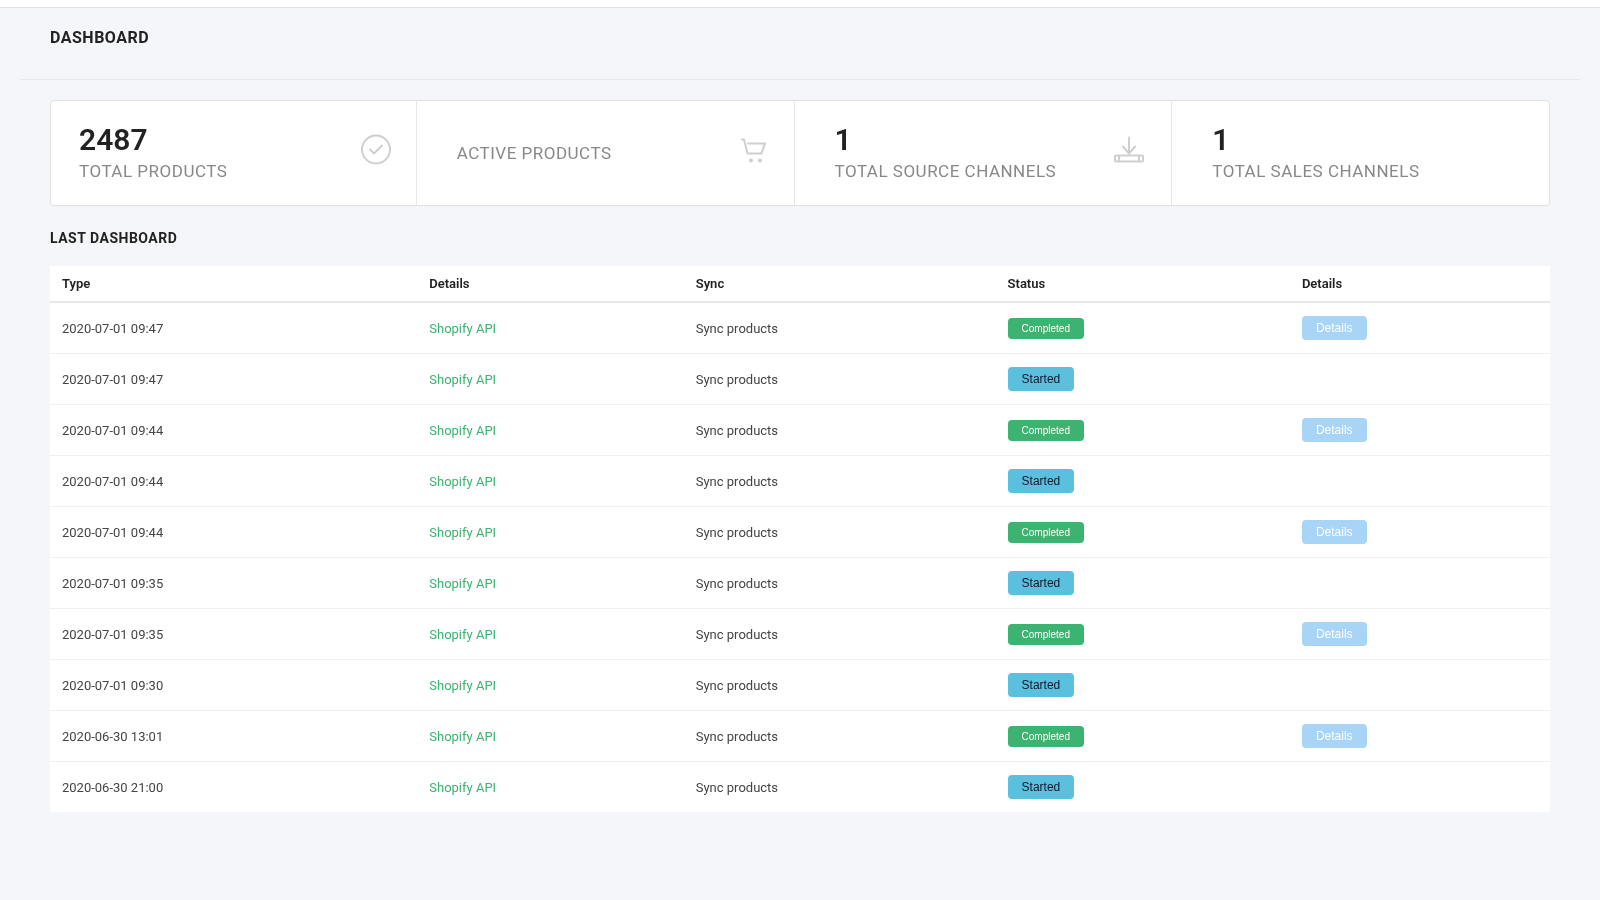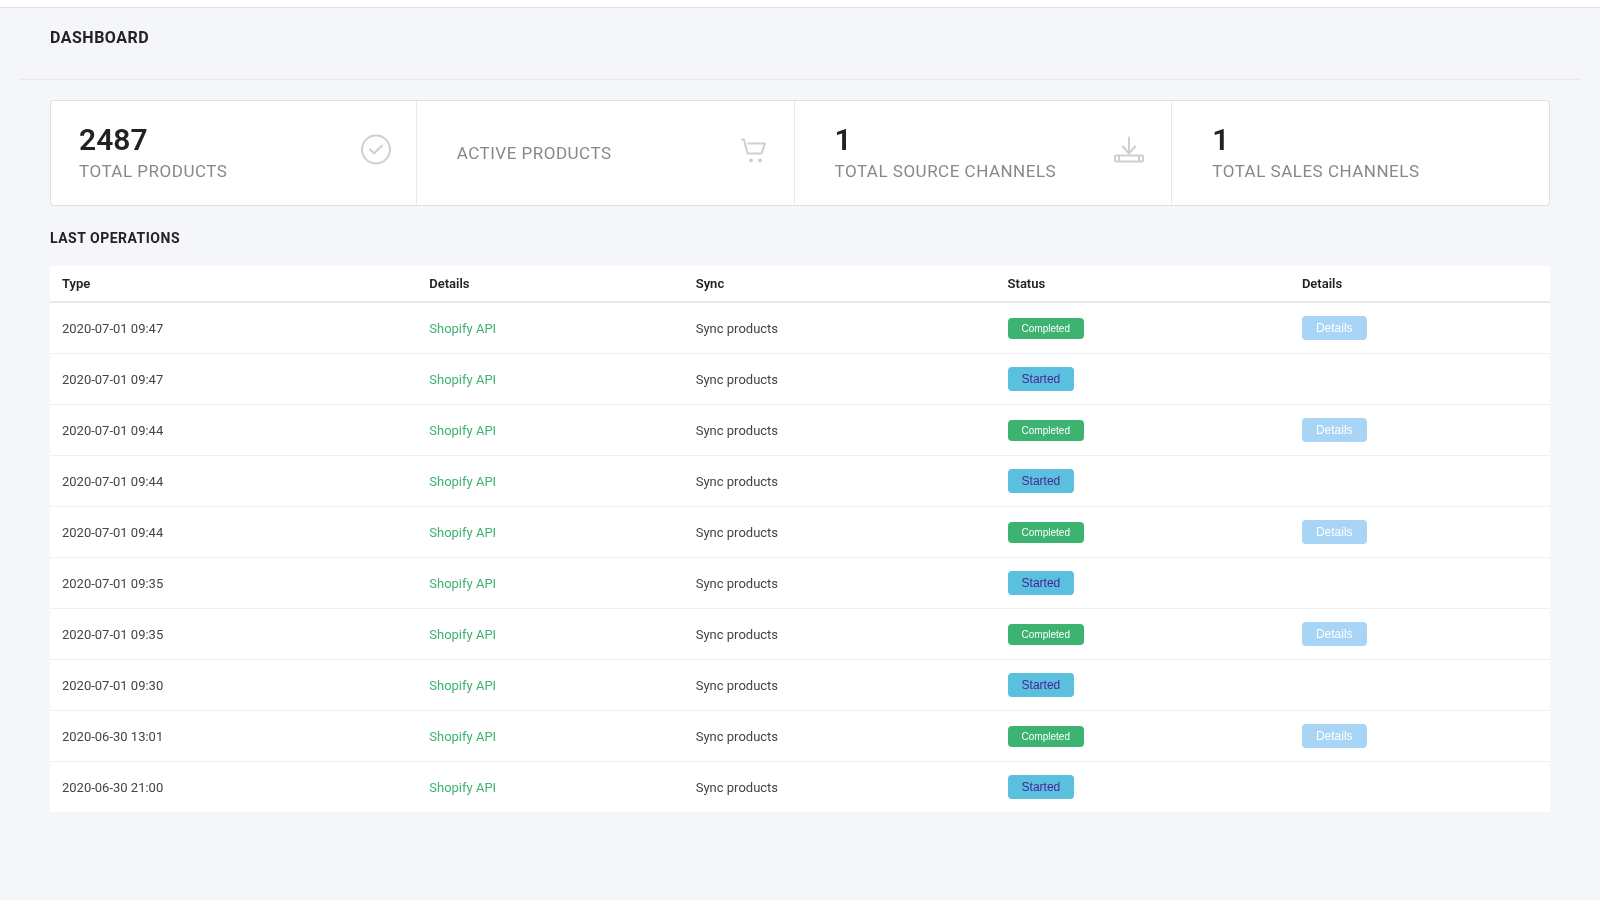--- a/index.html
+++ b/index.html
@@ -115,21 +115,21 @@
       color: #fff;
       border: none;
       border-radius: 4px;
       padding: 5px 14px;
       font-size: 10px;
       cursor: pointer;
       font-weight: 500;
     }
     .btn-started {
       background: #5bc0de;
-      color: #4c1d95;
+      color: #0f172a;
       border: none;
       border-radius: 4px;
       padding: 5px 14px;
       font-size: 12px;
       cursor: pointer;
       font-weight: 500;
     }
     .btn-details {
       background: #a8d5f5;
       color: #fff;
@@ -191,21 +191,21 @@
       </div>
     </div>
 
     <div class="stat-card">
       <div class="stat-number">1</div>
       <div class="stat-label">TOTAL SALES CHANNELS</div>
     </div>
   </div>
 
   <div class="section">
-    <div class="section-title">LAST OPERATIONS</div>
+    <div class="section-title">LAST DASHBOARD</div>
     <table class="operations-table">
       <thead>
         <tr>
           <th>Type</th>
           <th>Details</th>
           <th>Sync</th>
           <th>Status</th>
           <th>Details</th>
         </tr>
       </thead>

